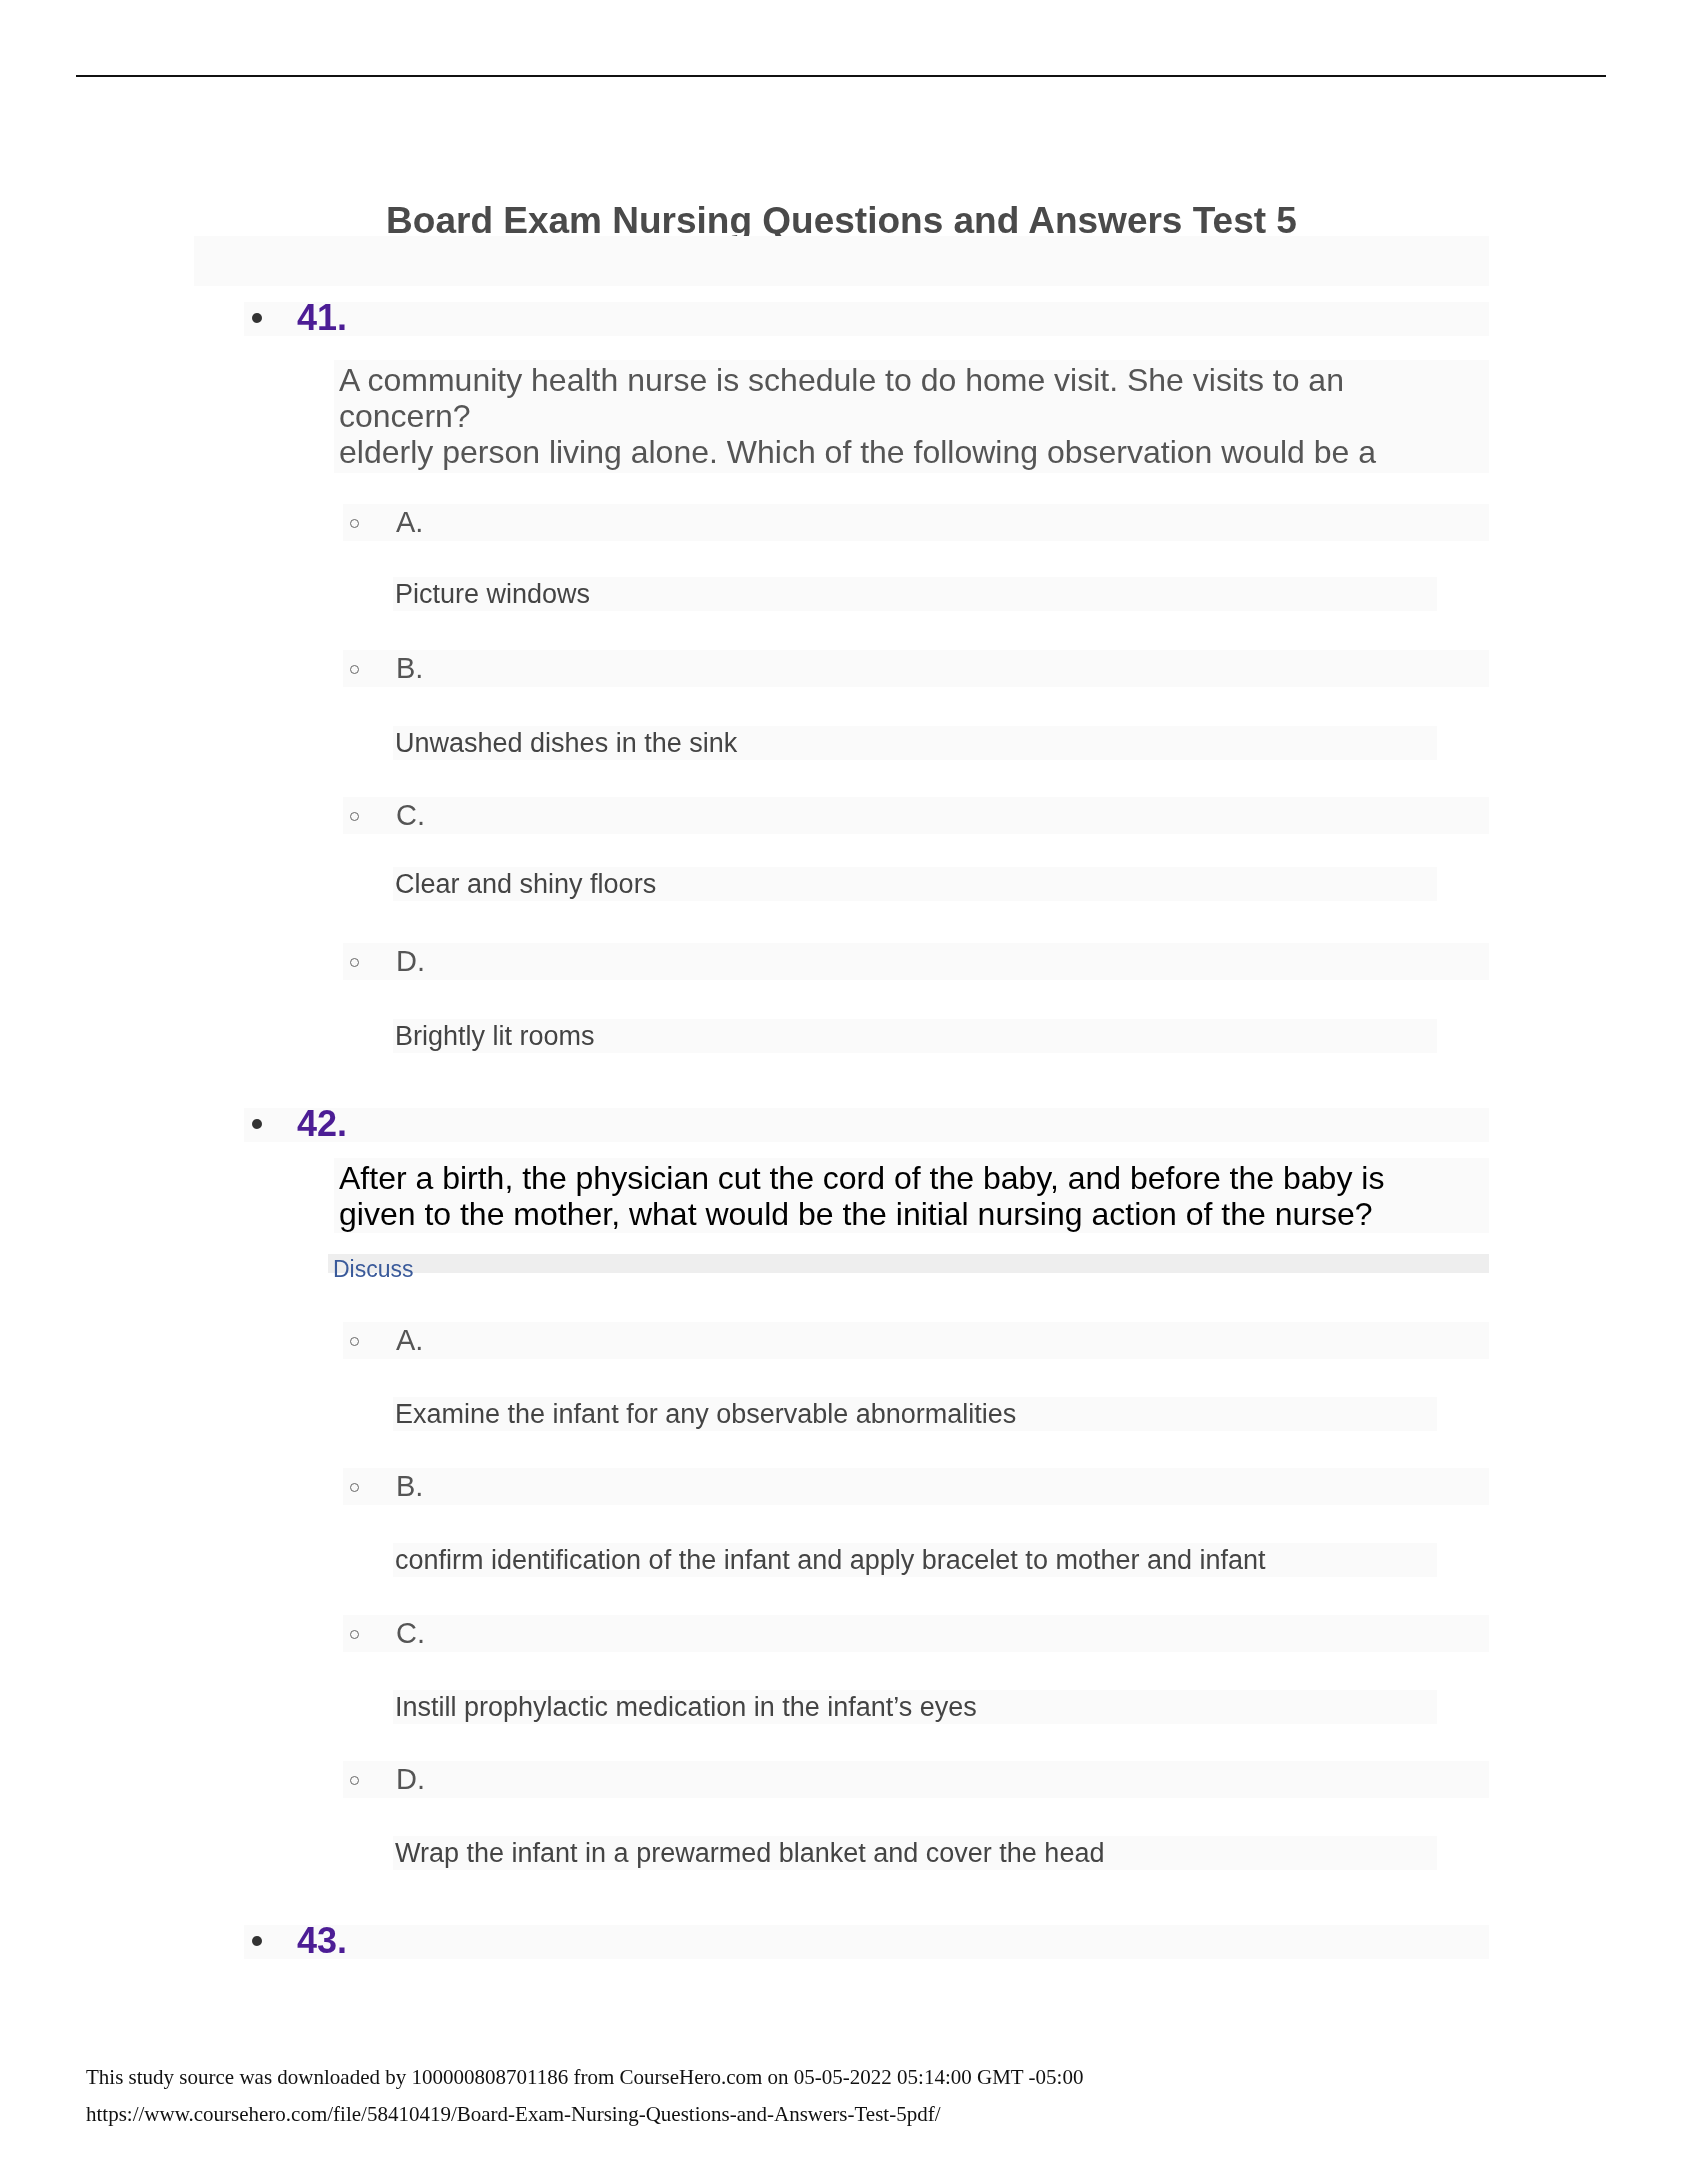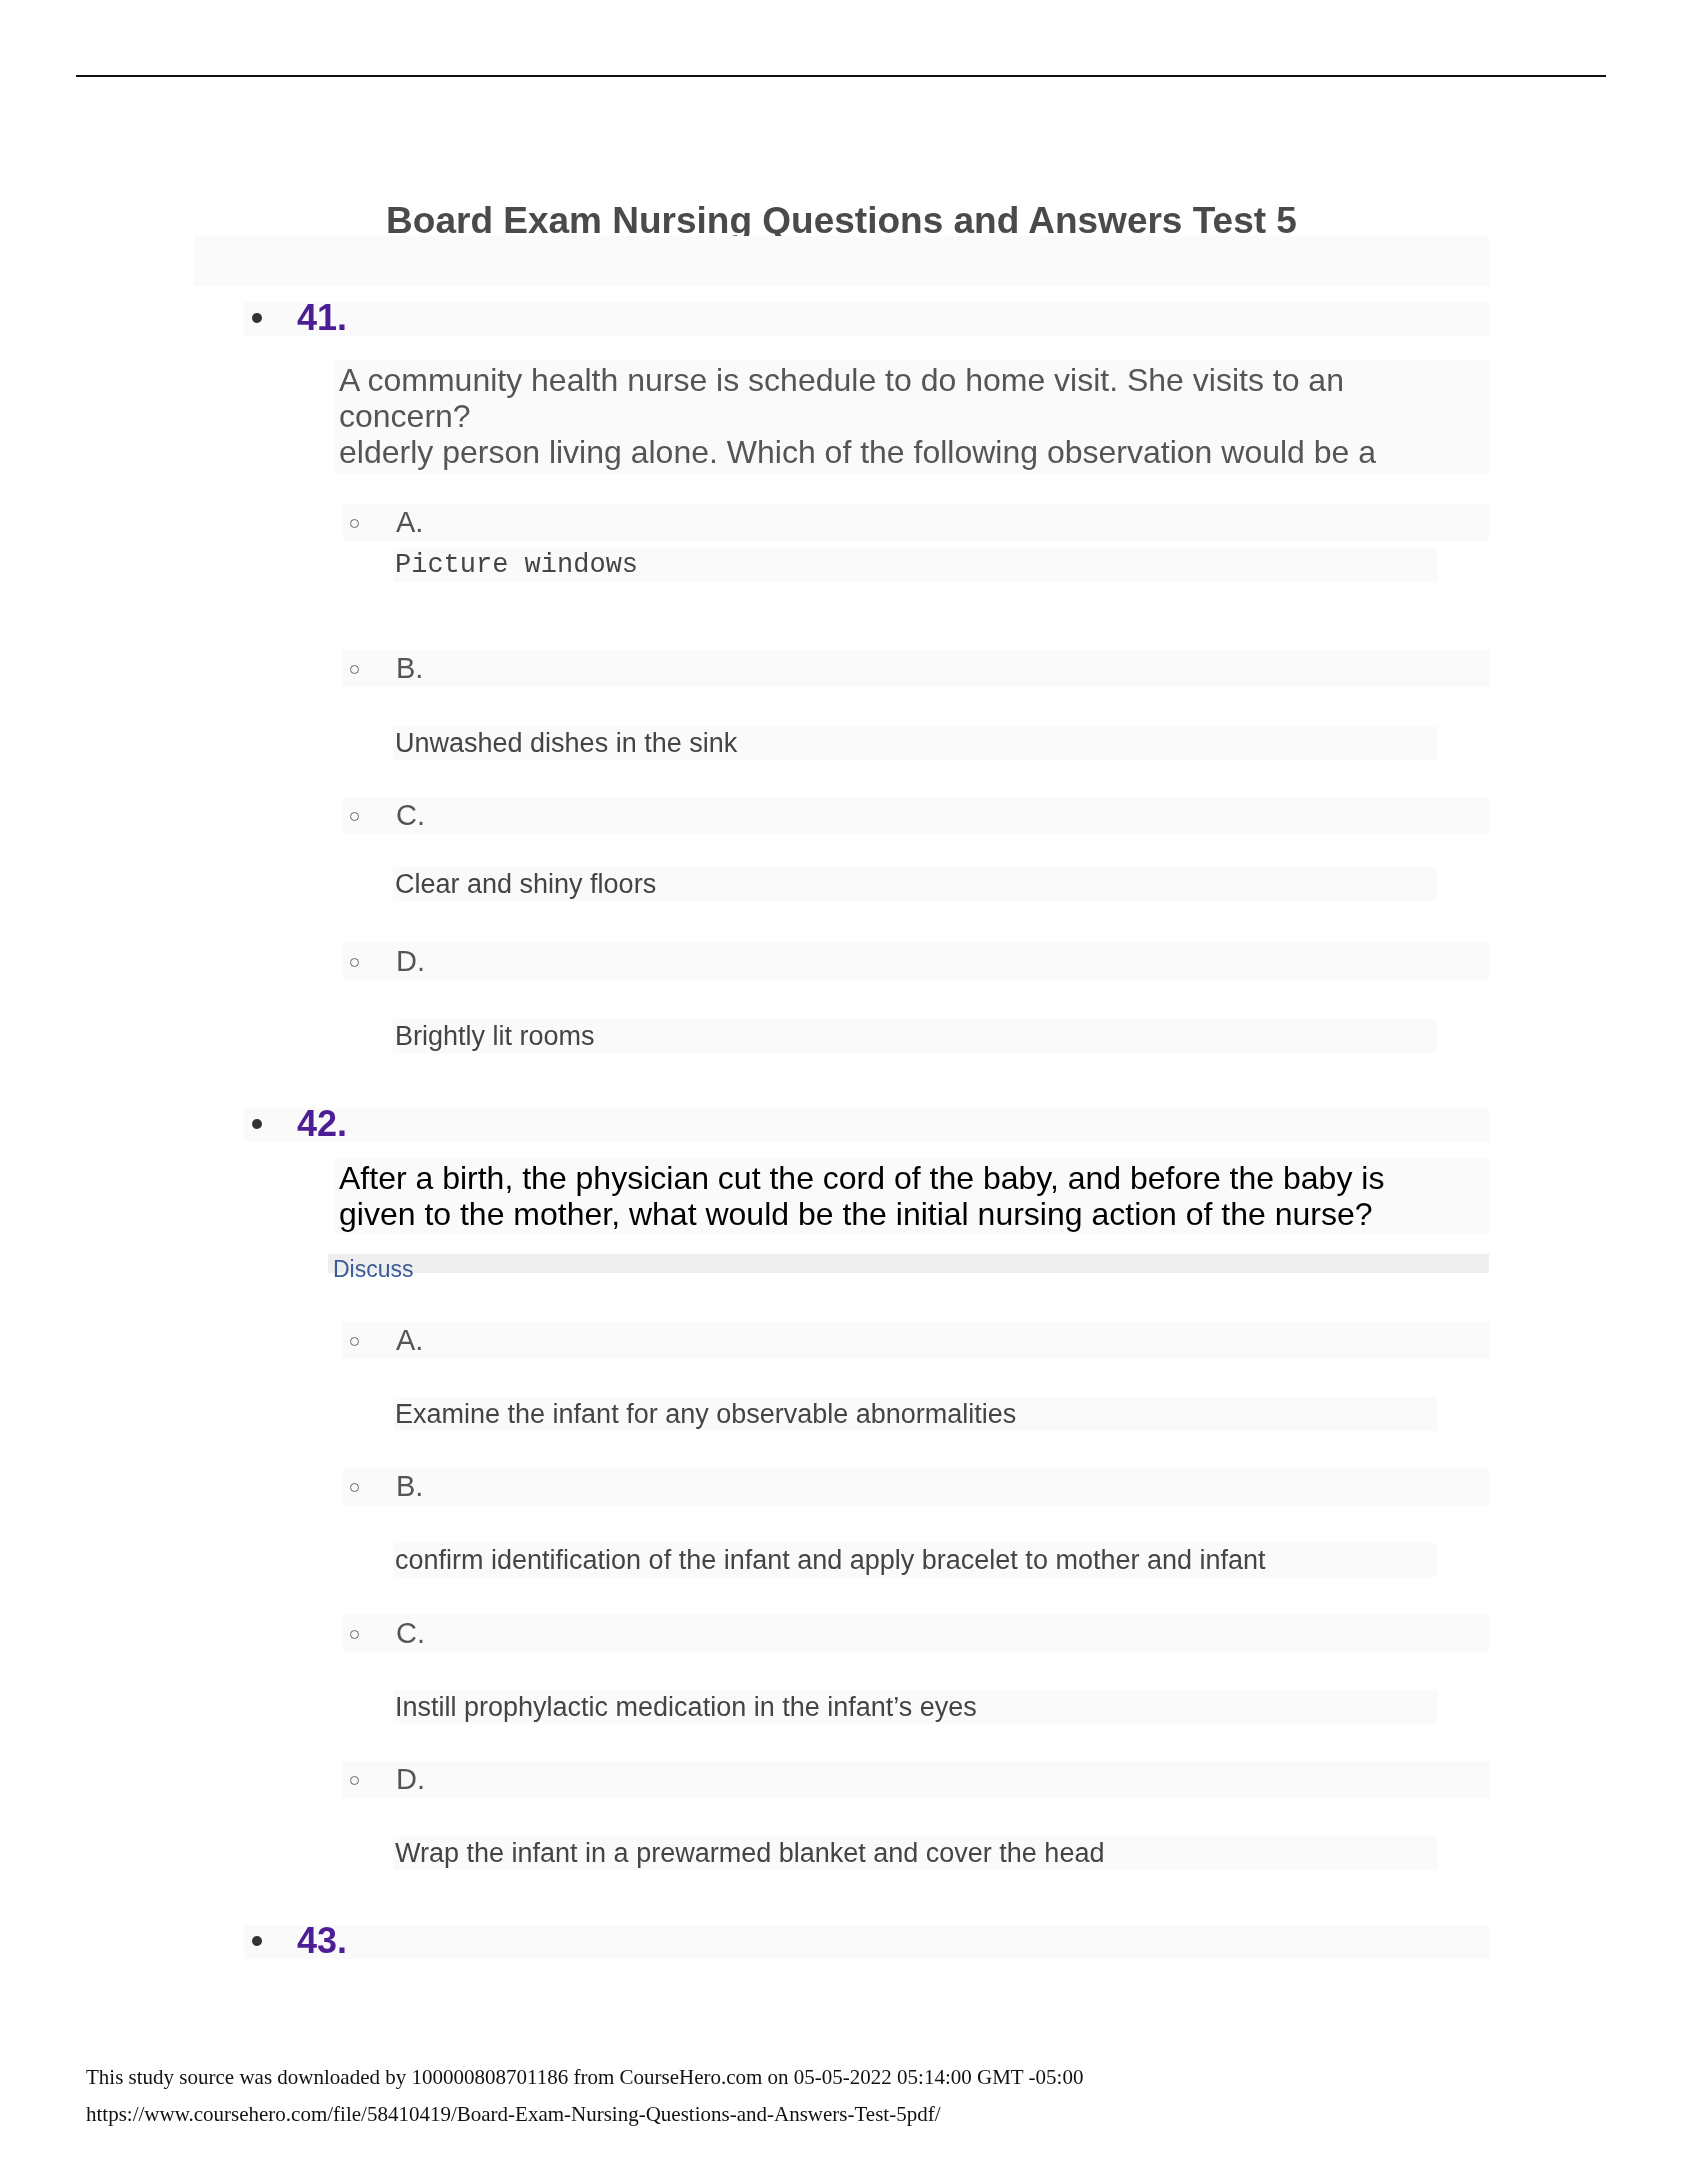--- a/index.html
+++ b/index.html
@@ -52,21 +52,21 @@
     <div>A community health nurse is schedule to do home visit.  She visits to an</div>
     <div>concern?</div>
     <div>elderly person living alone.  Which of the following observation would be a</div>
   </div>
 </div>
 
 <div class="abs band opt-band" style="top:504px;">
   <span class="circle"></span>
   <span class="opt-letter">A.</span>
 </div>
-<div class="abs band ans-band" style="top:548px;font-family:Liberation Mono, monospace;">
+<div class="abs band ans-band" style="top:577px;">
   <span class="ans-text">Picture windows</span>
 </div>
 
 <div class="abs band opt-band" style="top:650px;">
   <span class="circle"></span>
   <span class="opt-letter">B.</span>
 </div>
 <div class="abs band ans-band" style="top:726px;">
   <span class="ans-text">Unwashed dishes in the sink</span>
 </div>

